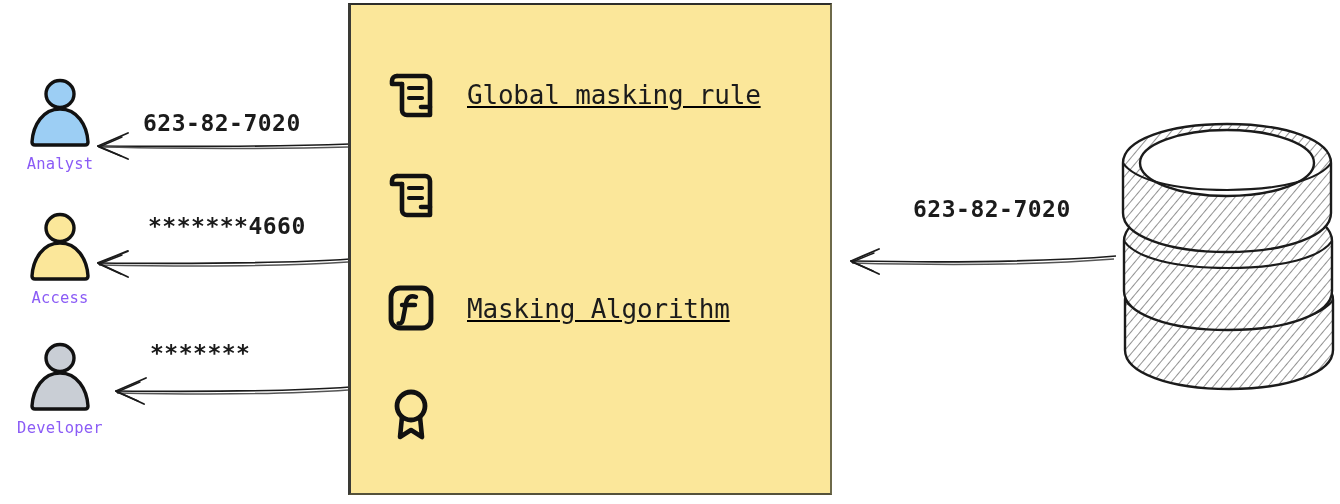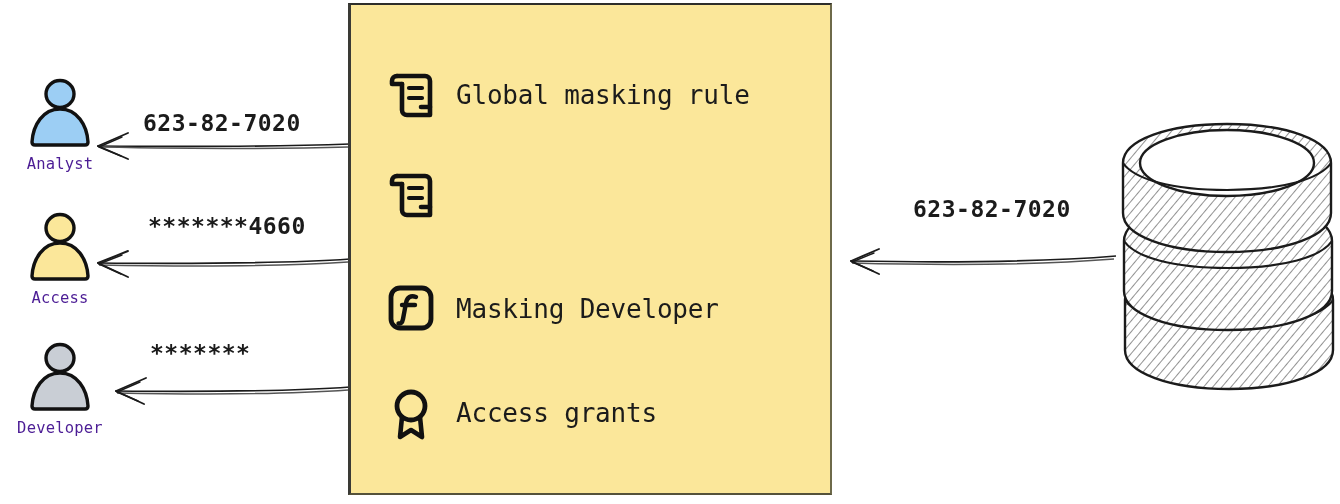--- a/index.html
+++ b/index.html
@@ -24,21 +24,21 @@
   }
   .actor-figure {
     width: 72px;
     height: 76px;
     margin: 0 auto;
     display: block;
   }
   .actor-label {
     font-family: "DejaVu Sans Mono", monospace;
     font-size: 15.5px;
-    color: #4c1d95;
+    color: #8b5cf6;
     letter-spacing: 0.2px;
     margin-top: 1px;
     white-space: nowrap;
   }
 
   #actor-analyst   { top: 78px; }
   #actor-support   { top: 212px; }
   #actor-developer { top: 342px; }
   .flow-label {
     position: absolute;
@@ -80,22 +80,23 @@
     position: absolute;
     left: 0; top: 0;
     width: 100%;
     height: 100%;
   }
   .policy-row {
     position: absolute;
     left: 32px;
     display: flex;
     align-items: center;
-    gap: 17px;
+    gap: 28px;
     height: 64px;
+    text-decoration: underline;
   }
   #policy-row-0 { top: 58px; }
   #policy-row-1 { top: 158px; }
   #policy-row-2 { top: 272px; }
   #policy-row-3 { top: 376px; }
 
   .policy-icon {
     width: 56px;
     height: 56px;
     flex: 0 0 56px;
@@ -212,29 +213,28 @@
         <path d="M26 31 h13" fill="none" stroke="#111111" stroke-width="4.2" stroke-linecap="round"></path>
       </svg>
     </div>
 
     <div class="policy-row" id="policy-row-2">
       <svg class="policy-icon" viewBox="0 0 56 56">
         <rect x="8" y="7" width="40" height="40" rx="9" fill="none" stroke="#111111" stroke-width="4.8"></rect>
         <path d="M33 16 c-5 -2 -9 0 -10 6 l-3 16 c-0.8 4 -2.5 5 -4.5 4.4" fill="none" stroke="#111111" stroke-width="4.4" stroke-linecap="round"></path>
         <path d="M19 24 h13" fill="none" stroke="#111111" stroke-width="4.4" stroke-linecap="round"></path>
       </svg>
-      <div class="policy-text">Masking Developer</div>
+      <div class="policy-text">Masking Algorithm</div>
     </div>
 
     <div class="policy-row" id="policy-row-3">
       <svg class="policy-icon" viewBox="0 0 56 56">
         <circle cx="28" cy="21" r="14" fill="none" stroke="#111111" stroke-width="4.8"></circle>
         <path d="M19 32 L17 52 L28 45 L39 52 L37 32" fill="none" stroke="#111111" stroke-width="4.6" stroke-linejoin="round" stroke-linecap="round"></path>
       </svg>
-      <div class="policy-text">Access grants</div>
     </div>
 
   </div>
 </div>
 
 <div id="source-label">623-82-7020</div>
 
 <svg id="source-arrow" width="275" height="36" viewBox="0 0 275 36">
   <path d="M271 13 C210 18 120 20 6 18" fill="none" stroke="#1b1b1b" stroke-width="1.7"></path>
   <path d="M269 16 C206 21 118 23 7 20" fill="none" stroke="#555555" stroke-width="1.5"></path>

